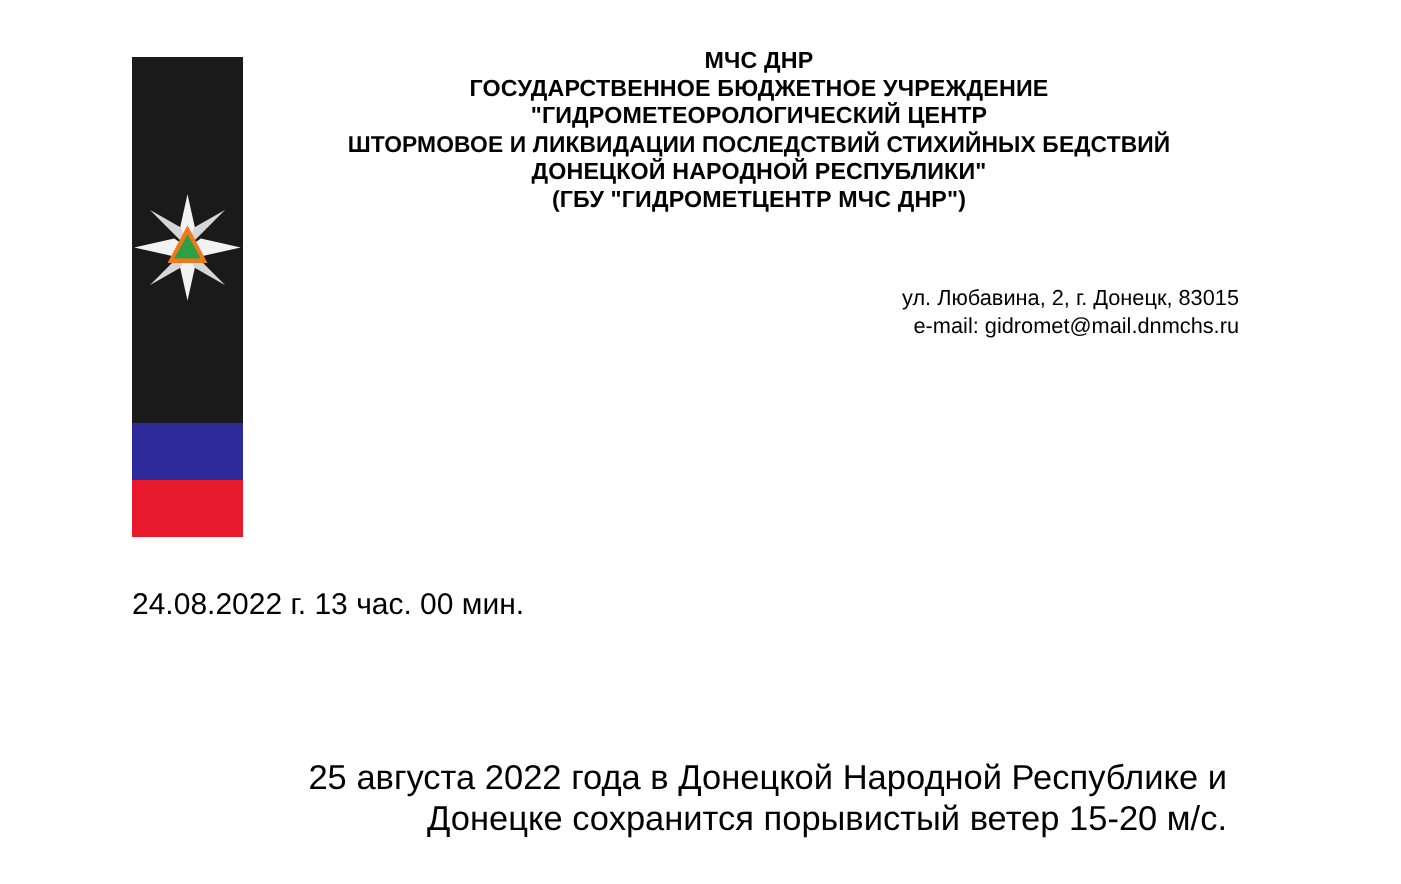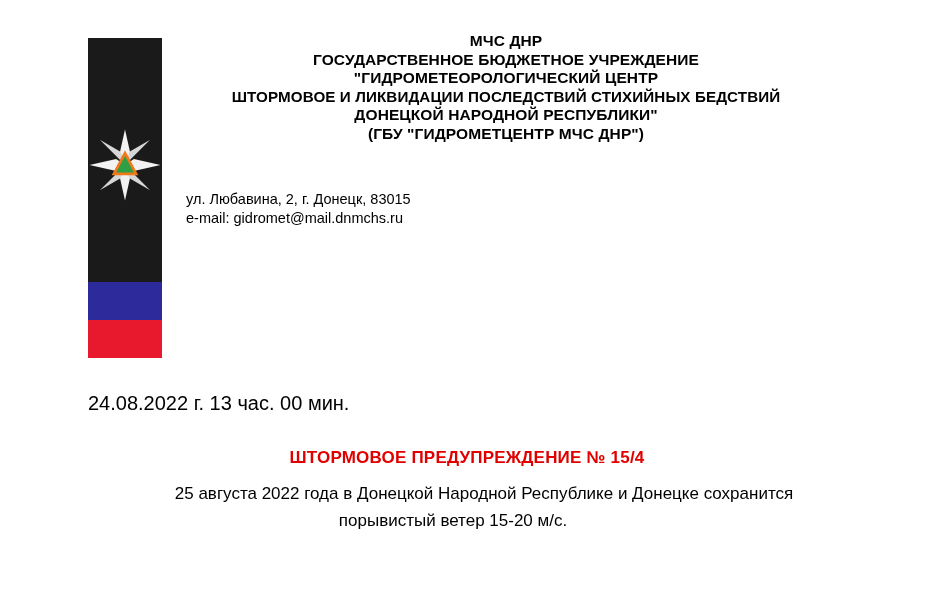--- a/index.html
+++ b/index.html
@@ -88,21 +88,21 @@
   }
   .org-line-wide {
     font-size: 15.2px;
   }
 
   .contacts {
     position: absolute;
     left: 186px;
     top: 190px;
     width: 640px;
-    text-align: left;
+    text-align: right;
     font-size: 14.5px;
     line-height: 19px;
   }
 
   
   .datetime {
     position: absolute;
     left: 88px;
     top: 393px;
     font-size: 20px;
@@ -117,25 +117,25 @@
     text-align: center;
     color: #e00000;
     font-weight: bold;
     font-size: 17px;
     letter-spacing: 0.2px;
   }
 
   .body-text {
     position: absolute;
     left: 88px;
-    top: 480px;
+    top: 505px;
     width: 730px;
-    font-size: 17px;
+    font-size: 23px;
     line-height: 27px;
-    text-align: center;
+    text-align: right;
   }
   .body-text .indent {
     display: inline-block;
     width: 62px;
   }
 </style>
 </head>
 <body>
 
 <div class="page">
@@ -177,17 +177,16 @@
     </div>
 
     <div class="contacts">
       <div>ул. Любавина, 2, г. Донецк, 83015</div>
       <div>e-mail: gidromet@mail.dnmchs.ru</div>
     </div>
   </div>
 
   <div class="datetime">24.08.2022 г. 13 час. 00 мин.</div>
 
-  <div class="warning-title">ШТОРМОВОЕ ПРЕДУПРЕЖДЕНИЕ № 15/4</div>
 
   <div class="body-text"><span class="indent"></span><span>25 августа 2022 года в Донецкой Народной Республике и Донецке сохранится порывистый ветер 15-20 м/с.</span></div>
 
 </div>
 
 </body></html>

